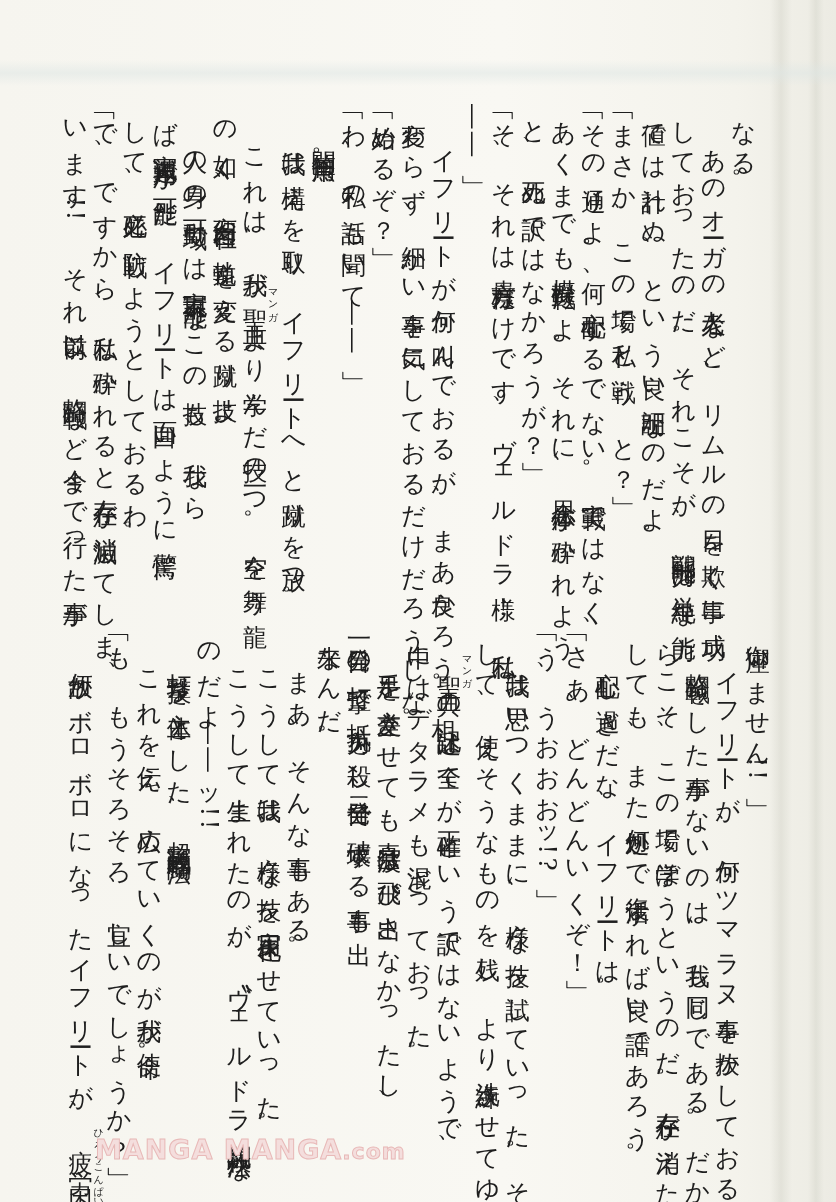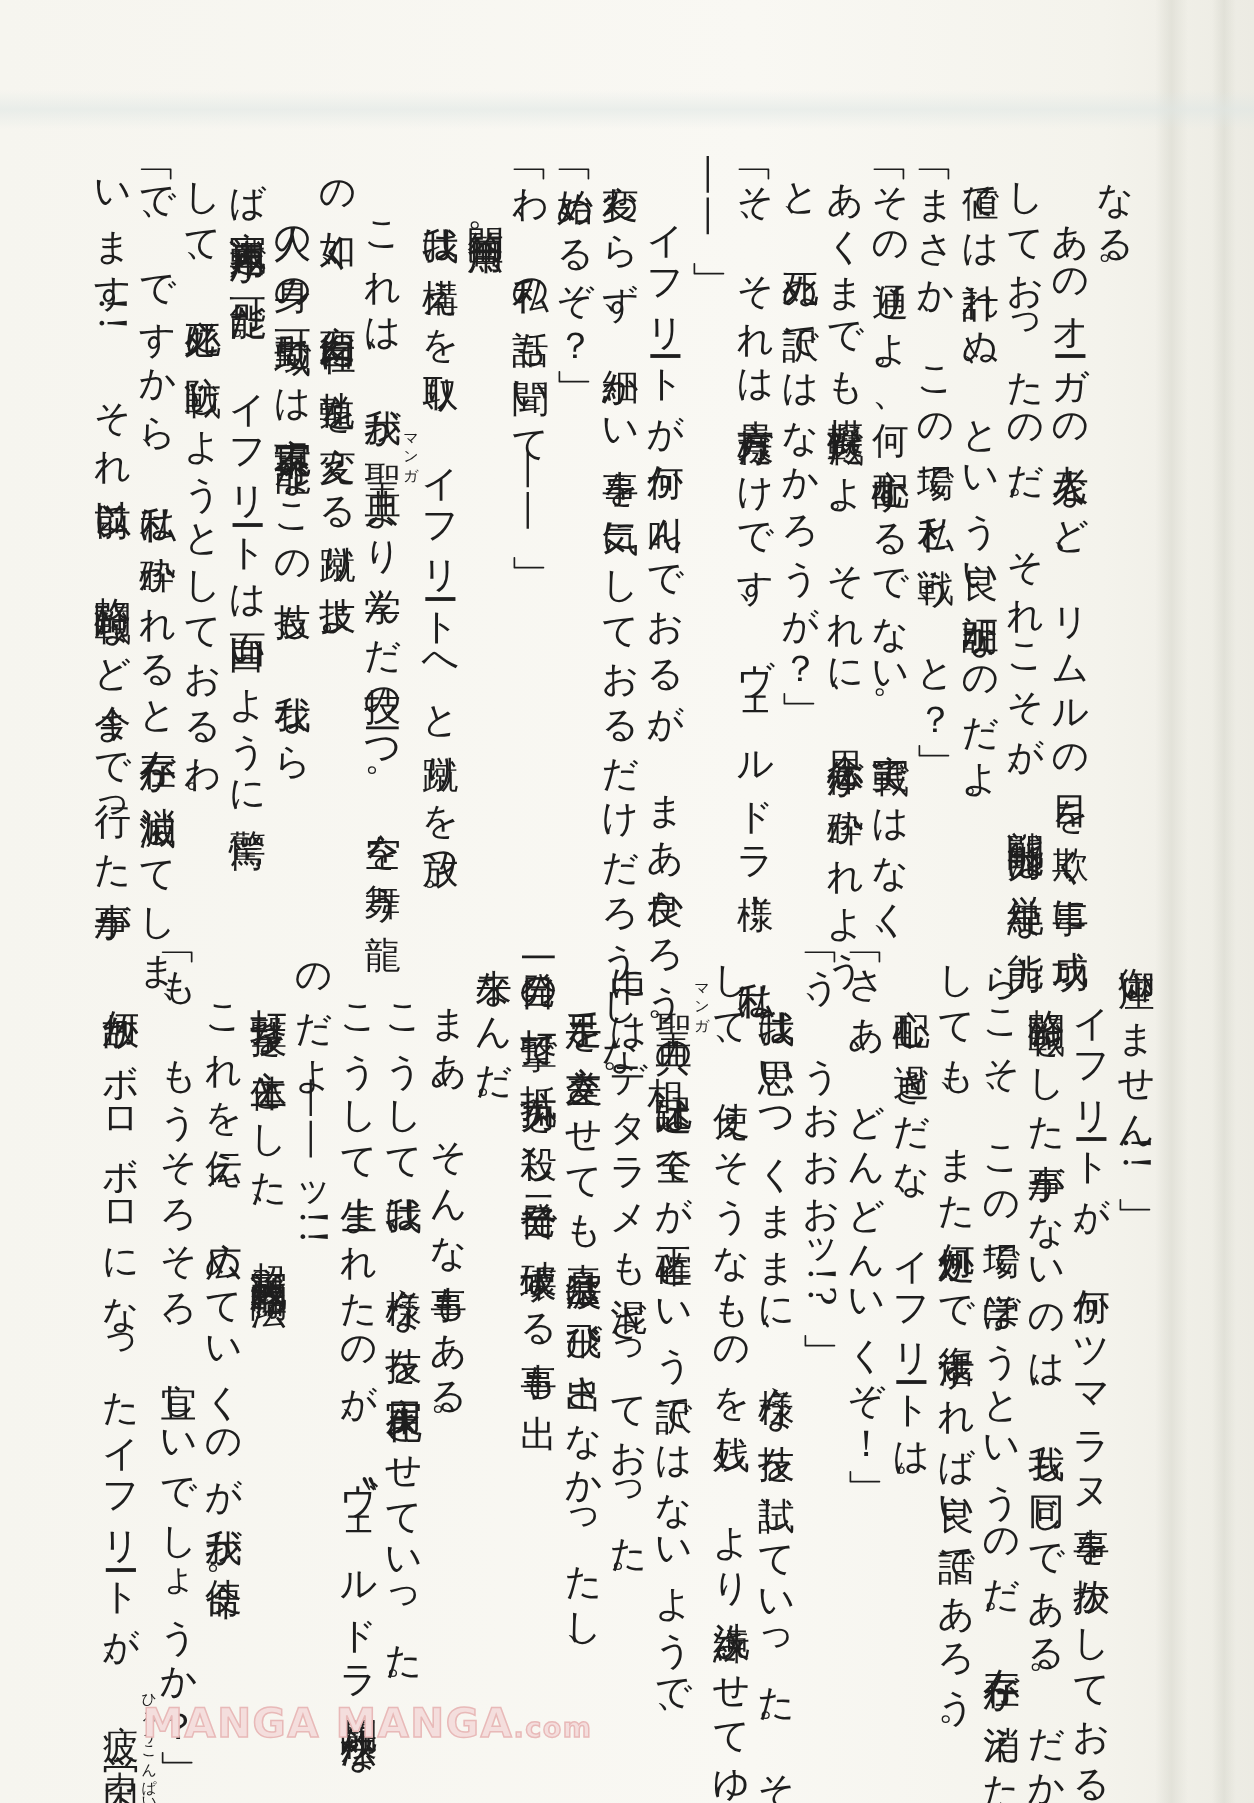--- a/index.html
+++ b/index.html
@@ -32,21 +32,21 @@
   .block-bottom { right: 64px; top: 626px; height: 490px; }
   .col { display: block; white-space: nowrap; }
   ruby rt { font-size: 10px; letter-spacing: 0; }
   .watermark {
     position: absolute; left: 95px; top: 1134px;
     font-family: "DejaVu Sans", "Liberation Sans", sans-serif;
     font-weight: bold; font-size: 27px; letter-spacing: 1px;
     color: #f4dedd;
     -webkit-text-stroke: 1px #e8b9b8;
   }
-  .watermark .tld { font-size: 18px; }
+  .watermark .tld { font-size: 22px; }
 </style>
 </head>
 <body>
 
 <div class="page">
   <div class="gutter-band" style="left:770px;width:22px;"></div>
   <div class="gutter-band" style="left:808px;width:16px;"></div>
   <div class="top-shade"></div>
 
   <div class="block block-top" id="block-top">

